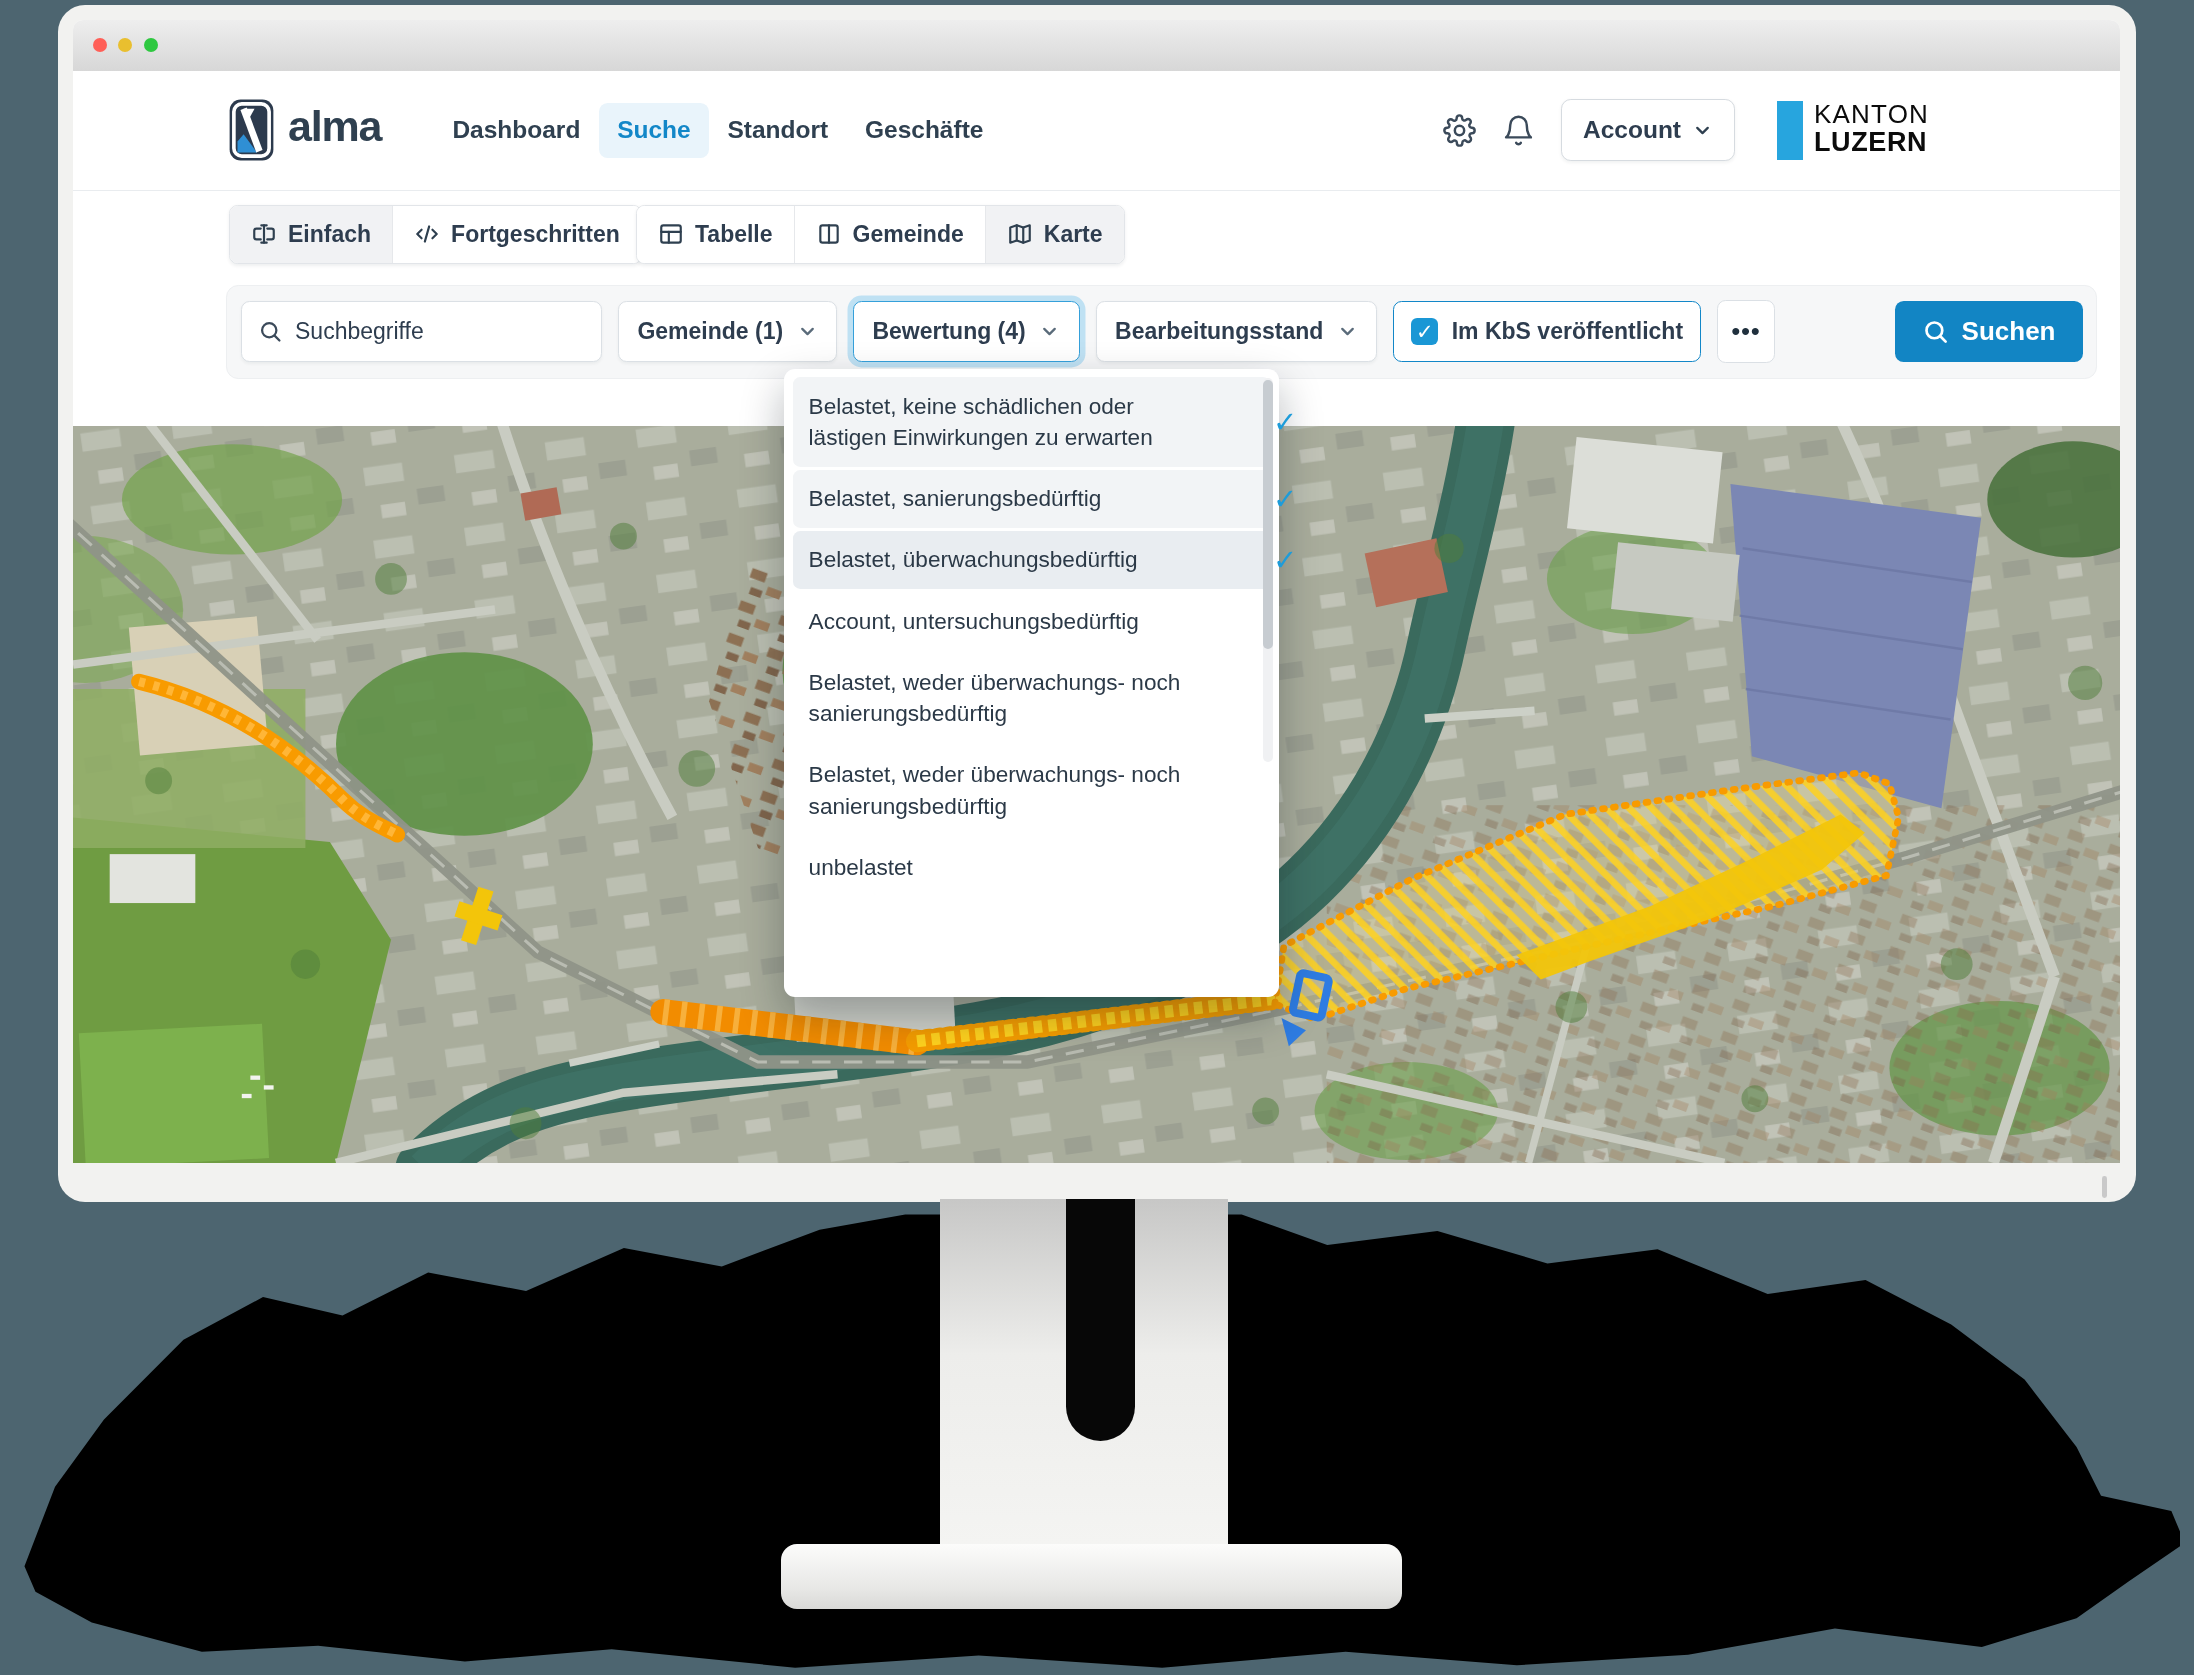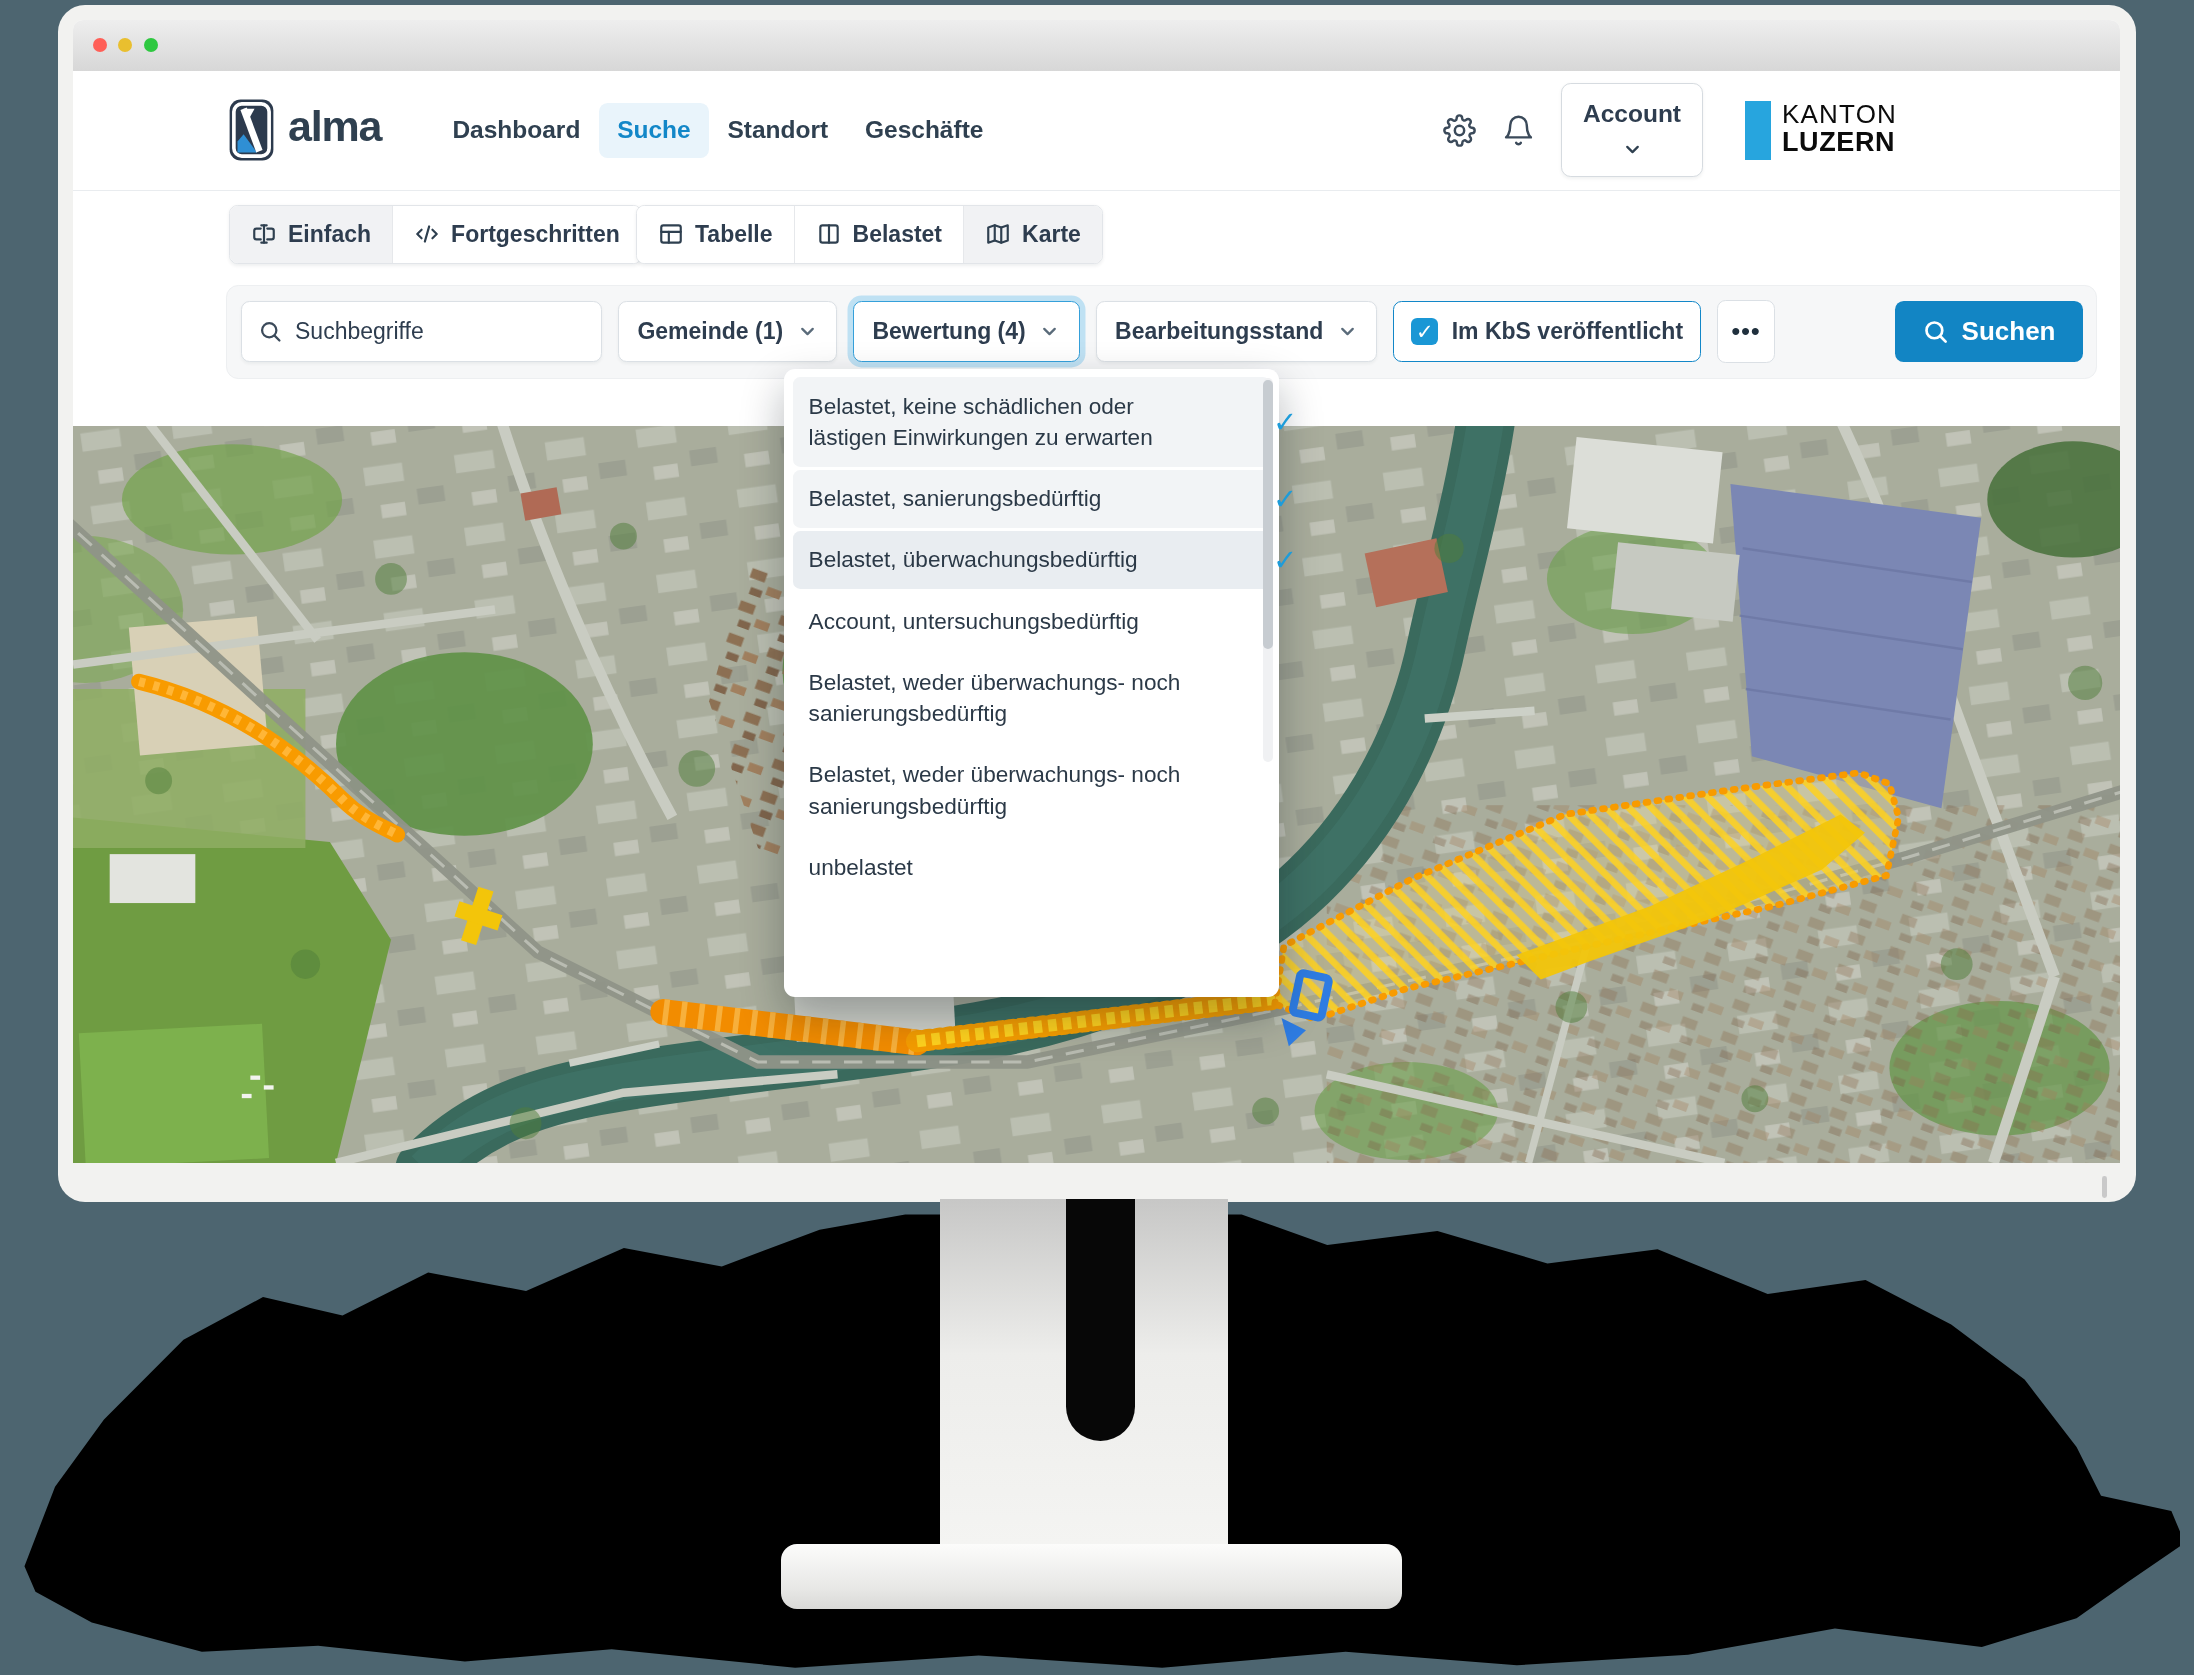--- a/index.html
+++ b/index.html
@@ -28,21 +28,21 @@
   
   .header{left:0;top:51px;width:2047px;height:119px;background:#fff;border-bottom:1.2px solid #e9ecef;}
   .logo-badge{left:156px;top:28px;width:45px;height:62px;}
   .wordmark{left:215px;top:31px;font-size:43px;font-weight:800;letter-spacing:-1.2px;color:#2f4050;}
   .nav{left:361px;top:0;height:119px;display:flex;align-items:center;}
   .nav-item{font-size:24.5px;font-weight:600;color:#2f4050;padding:13.5px 18.4px;border-radius:8.6px;}
   .nav-item.active{color:#1287c8;background:#e9f4fb;}
   .hdr-icons{right:0;top:0;height:119px;left:1370px;display:flex;align-items:center;gap:26px;}
   .icon-btn{width:33px;height:33px;display:flex;align-items:center;justify-content:center;}
   .account-btn{display:flex;align-items:center;gap:11px;border:1.2px solid #d6dbe0;border-radius:9.8px;
-               padding:16px 21px;font-size:24.5px;font-weight:600;background:#fff;box-shadow:0 1.8px 3.7px rgba(20,30,40,.06);flex-direction:column;}
+               padding:16px 21px;font-size:24.5px;font-weight:600;background:#fff;box-shadow:0 1.8px 3.7px rgba(20,30,40,.06);}
   .kanton{display:flex;align-items:flex-start;gap:11px;margin-left:16px;}
   .kanton-bar{width:26px;height:59px;background:#27a5de;}
   .kanton-text{line-height:1.05;color:#0b0b0b;}
   .kanton-l1{font-size:26px;font-weight:500;letter-spacing:1.2px;}
   .kanton-l2{font-size:27px;font-weight:800;letter-spacing:0.6px;}
 
   
   .toolbar{left:0;top:171px;width:2047px;height:73px;}
   .btn-group{position:absolute;top:14.7px;display:flex;border:1.2px solid #e2e5e9;border-radius:8.6px;
              overflow:hidden;background:#fff;box-shadow:0 1.8px 3.7px rgba(20,30,40,.07);}
@@ -185,21 +185,21 @@
               <line x1="3" y1="10" x2="21" y2="10"></line>
               <line x1="10" y1="10" x2="10" y2="20"></line>
         </svg>
         <span>Tabelle</span>
       </div>
       <div class="seg">
         <svg width="26" height="26" viewBox="0 0 24 24" fill="none" stroke="#2f4050" stroke-width="2" stroke-linecap="round" stroke-linejoin="round">
           <rect x="4" y="4" width="16" height="16" rx="2"></rect>
               <line x1="12" y1="4" x2="12" y2="20"></line>
         </svg>
-        <span>Belastet</span>
+        <span>Gemeinde</span>
       </div>
       <div class="seg active">
         <svg width="26" height="26" viewBox="0 0 24 24" fill="none" stroke="#2f4050" stroke-width="2" stroke-linecap="round" stroke-linejoin="round">
           <polygon points="3 6 9 4 15 6 21 4 21 18 15 20 9 18 3 20"></polygon>
               <line x1="9" y1="4" x2="9" y2="18"></line>
               <line x1="15" y1="6" x2="15" y2="20"></line>
         </svg>
         <span>Karte</span>
       </div>
     </div>

